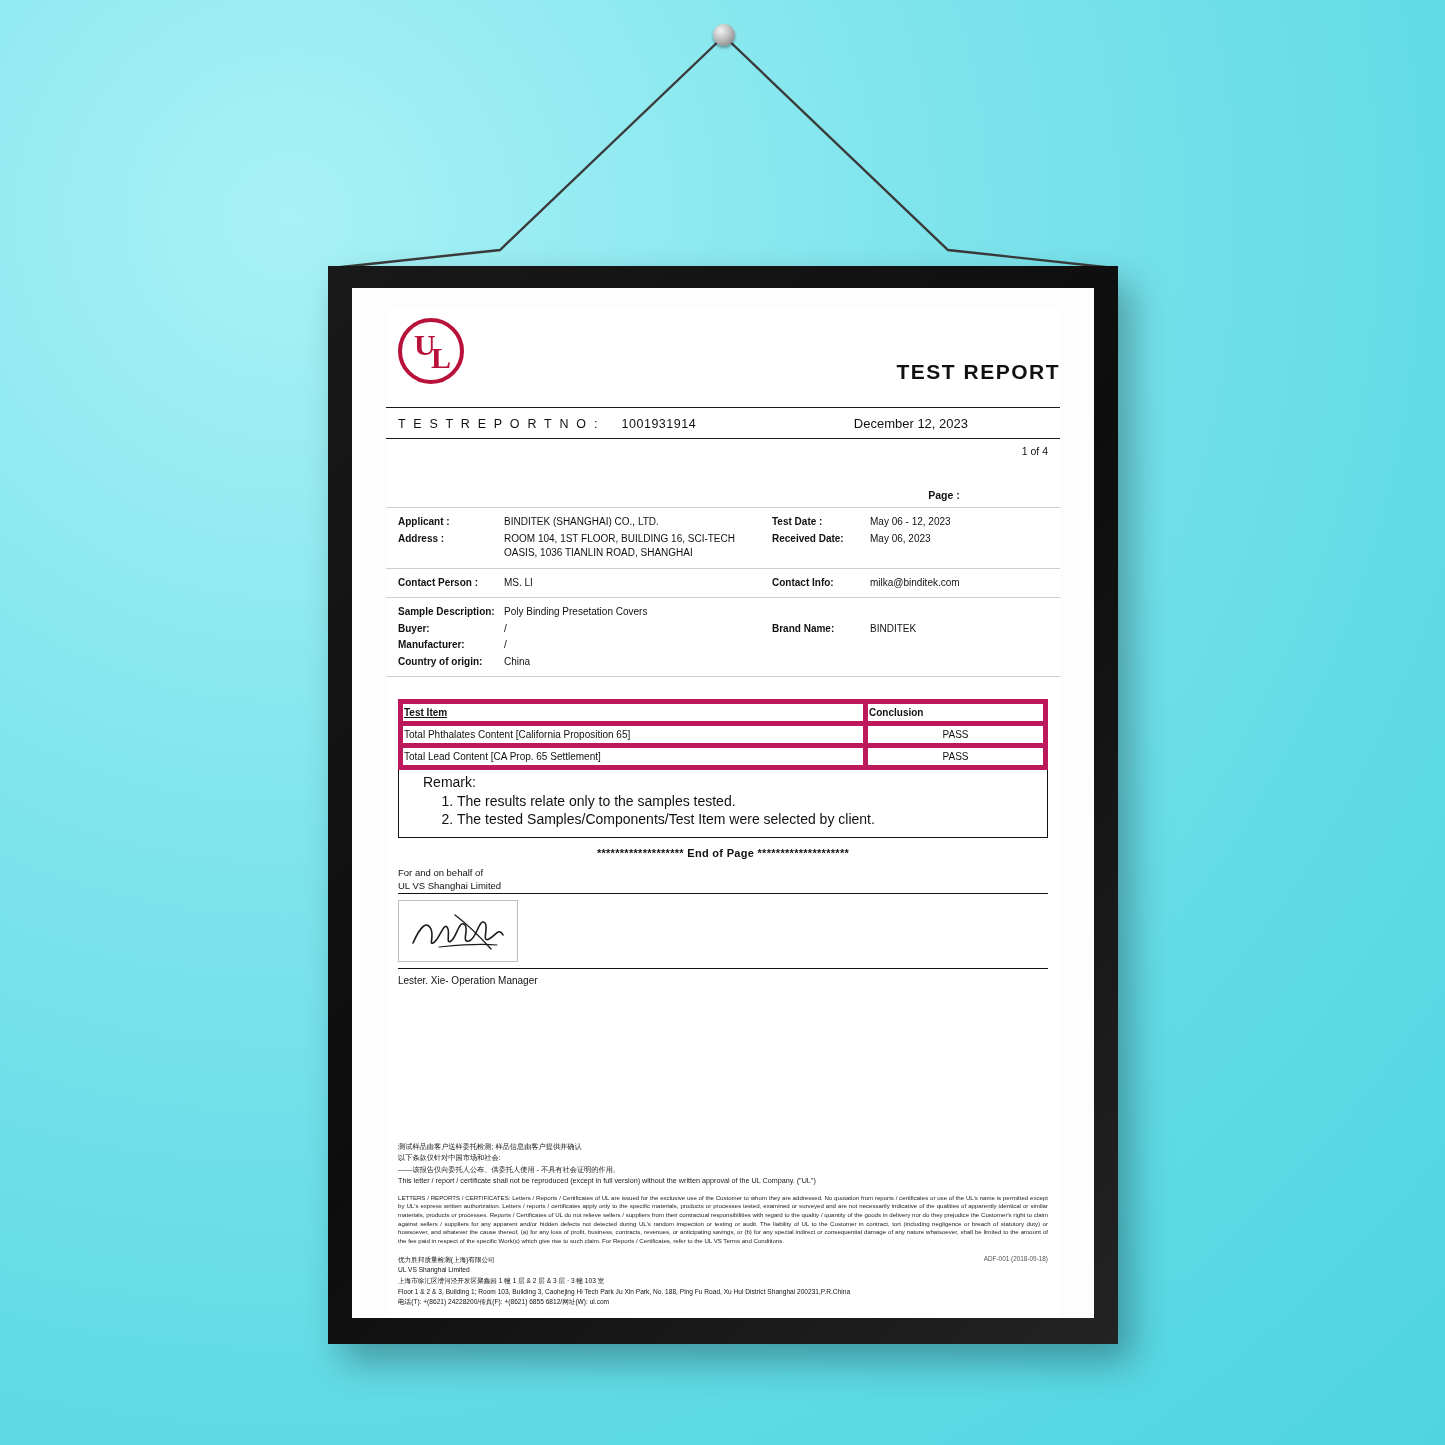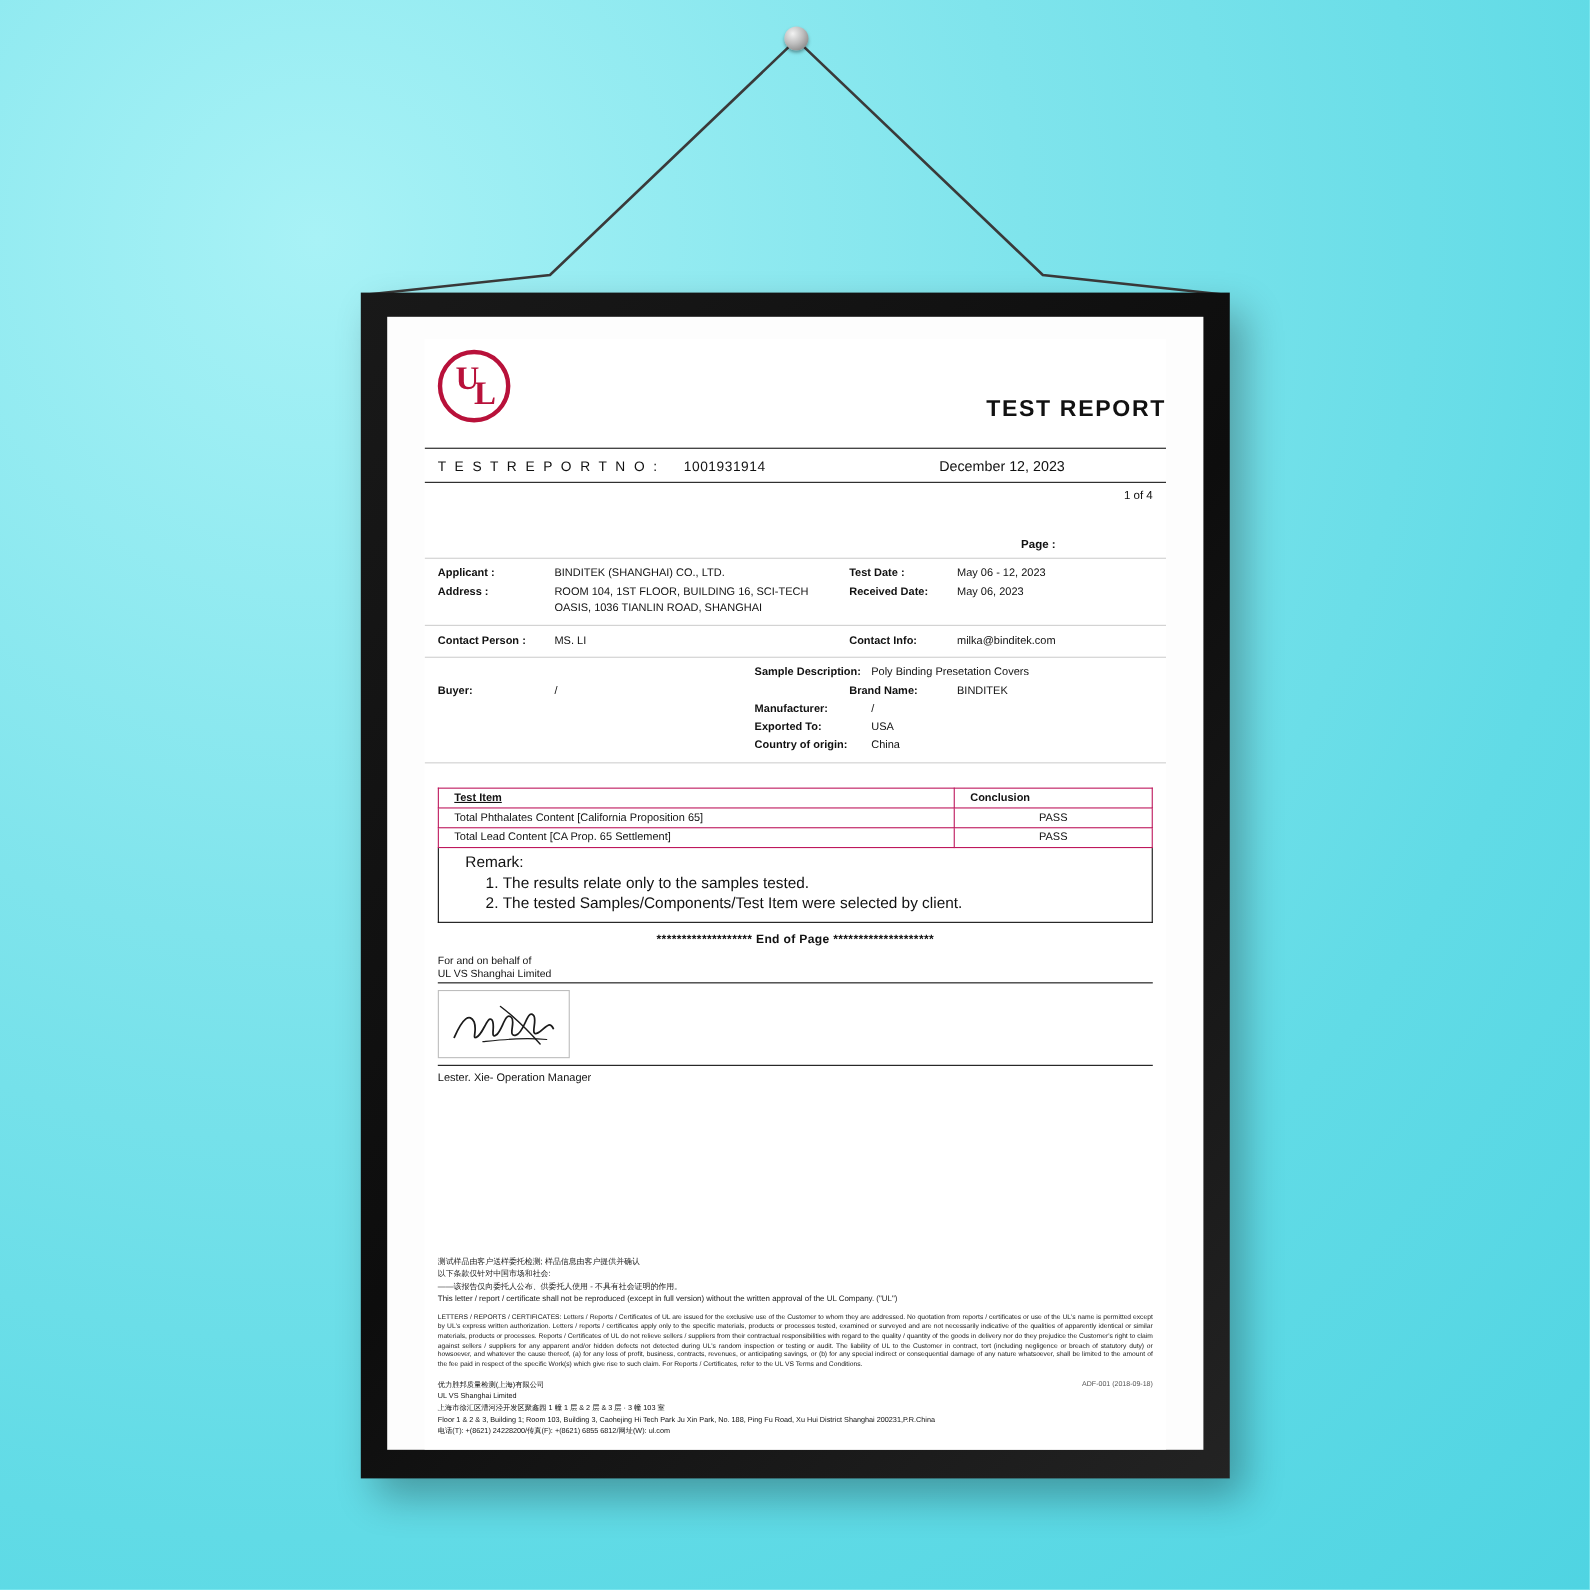--- a/index.html
+++ b/index.html
@@ -87,32 +87,32 @@
   
   .page-row {
     display: flex; justify-content: flex-end;
     font-size: 10.5px;
     padding: 6px 12px 6px 0;
     border-bottom: 1px solid #cfcfcf;
   }
   .page-row .pg-label { font-weight: bold; margin-right: 62px; margin-top: 44px; }
   
   .info-block { border-bottom: 1px solid #cfcfcf; padding: 6px 0 6px 0; }
-  .info-row { display: flex; font-size: 10px; line-height: 1.45; padding: 1px 0; justify-content: flex-end; }
+  .info-row { display: flex; font-size: 10px; line-height: 1.45; padding: 1px 0; }
   .lbl { width: 118px; padding-left: 12px; font-weight: bold; color: #111; }
   .val { width: 268px; }
   .lbl2 { width: 98px; font-weight: bold; }
   .val2 { flex: 1; }
   .multiline { white-space: pre-line; }
   
   .results-wrap { padding: 22px 12px 0 12px; }
   .rtable { width: 100%; border-collapse: collapse; font-size: 10px; }
   .rtable td, .rtable th {
-    border: 1px solid #be185d;
-    padding: 3px 14px;
+    border: 5px solid #be185d;
+    padding: 3px 1px;
     text-align: left;
     font-weight: normal;
   }
   .rtable .th-item { font-weight: bold; text-decoration: underline; }
   .rtable .th-con { font-weight: bold; width: 180px; }
   .rtable .concl { text-align: center; }
   .remark-cell { border: 1px solid #111; border-top: none; padding: 4px 6px 8px 24px; font-size: 14px; }
   .remark-cell .rk-title { margin-bottom: 3px; }
   .remark-cell ol { margin: 0; padding-left: 34px; }
   .remark-cell li { margin-bottom: 2px; }
@@ -224,24 +224,20 @@
         </div>
         <div class="info-row">
           <span class="lbl">Buyer:</span>
           <span class="val">/</span>
           <span class="lbl2">Brand Name:</span>
           <span class="val2">BINDITEK</span>
         </div>
         <div class="info-row">
           <span class="lbl">Manufacturer:</span>
           <span class="val">/</span>
-        </div>
-        <div class="info-row">
-          <span class="lbl">Exported To:</span>
-          <span class="val">USA</span>
         </div>
         <div class="info-row">
           <span class="lbl">Country of origin:</span>
           <span class="val">China</span>
         </div>
       </div>
 
       <div class="results-wrap">
         <table class="rtable">
           <tbody>

